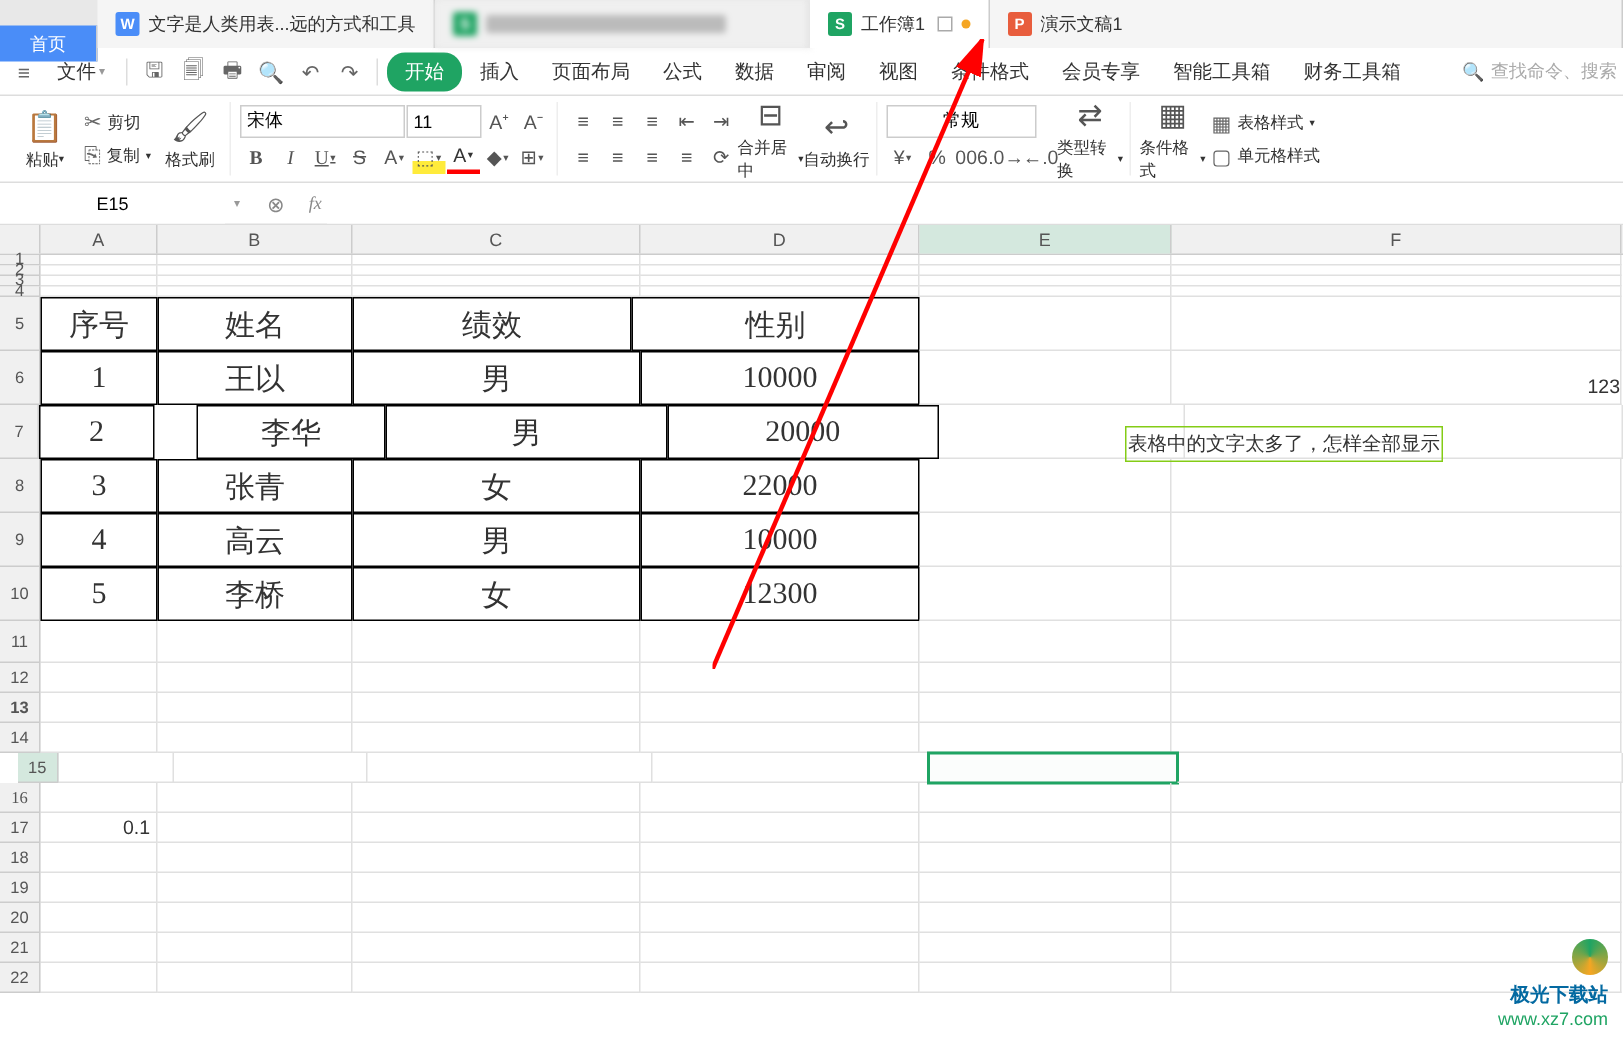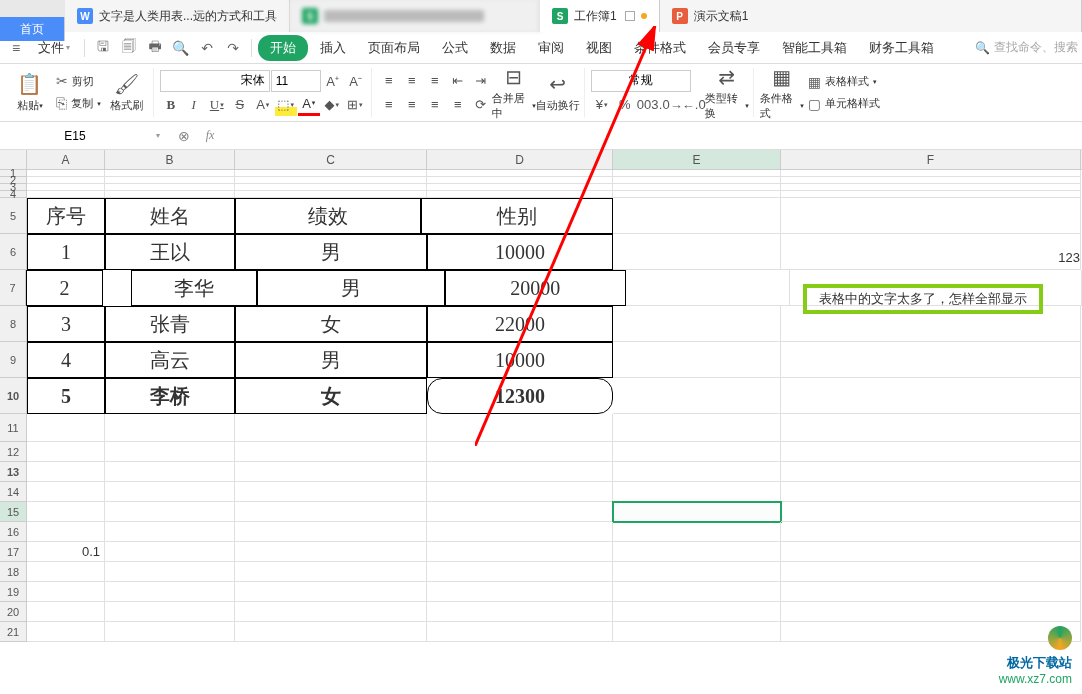--- a/index.html
+++ b/index.html
@@ -34,21 +34,21 @@
   
   .ribbon { display: flex; height: 58px; border-bottom: 1px solid #ddd; padding: 4px; gap: 2px; align-items: stretch; }
   .ribbon-group { display: flex; align-items: center; padding: 0 4px; border-right: 1px solid #eee; }
   .ribbon-big { display: flex; flex-direction: column; align-items: center; justify-content: center; width: 44px; cursor: pointer; }
   .ribbon-big .ico { font-size: 20px; color: #555; }
   .ribbon-big .lbl { font-size: 11px; margin-top: 2px; display: flex; align-items: center; }
   .ribbon-small-col { display: flex; flex-direction: column; gap: 2px; justify-content: center; }
   .ribbon-small { display: flex; align-items: center; gap: 4px; padding: 2px 4px; cursor: pointer; font-size: 11px; }
   .ribbon-small .ico { font-size: 14px; color: #666; }
   .font-select { height: 22px; border: 1px solid #ccc; font-size: 12px; padding: 0 4px; background: #fff; }
-  .font-name { width: 110px; text-align: right; }
+  .font-name { width: 110px; }
   .font-size { width: 50px; }
   .fmt-row { display: flex; gap: 1px; align-items: center; }
   .fmt-btn { width: 22px; height: 22px; display: flex; align-items: center; justify-content: center; cursor: pointer; font-size: 13px; color: #555; }
   .fmt-btn .drop { font-size: 7px; margin-left: 1px; }
   .fmt-btn.bold { font-weight: bold; font-family: serif; }
   .fmt-btn.italic { font-style: italic; font-family: serif; }
   .fmt-btn.underline { text-decoration: underline; font-family: serif; }
   .fmt-col { display: flex; flex-direction: column; gap: 2px; }
   
   
@@ -224,21 +224,21 @@
       <span class="ico">↩</span>
       <span class="lbl">自动换行</span>
     </div>
   </div>
   <div class="ribbon-group">
     <div class="fmt-col">
       <input class="font-select" style="width: 100px; text-align: center;" value="常规">
       <div class="fmt-row">
         <span class="fmt-btn">¥<span class="drop">▾</span></span>
         <span class="fmt-btn">%</span>
-        <span class="fmt-btn">003</span>
+        <span class="fmt-btn">006</span>
         <span class="fmt-btn">.0→</span>
         <span class="fmt-btn">←.0</span>
       </div>
     </div>
     <div class="ribbon-big">
       <span class="ico">⇄</span>
       <span class="lbl">
           <span>类型转换</span>
           <span style="font-size:7px">▾</span>
         </span>
@@ -361,26 +361,26 @@
       </div>
       <div class="row" style="height: 36px;">
         <div class="rh">9</div>
         <div class="cell cA tbl" style="border-left: 1px solid rgb(0, 0, 0); border-right: 1px solid rgb(0, 0, 0); border-bottom: 1px solid rgb(0, 0, 0);">4</div>
         <div class="cell cB tbl" style="border-right: 1px solid rgb(0, 0, 0); border-bottom: 1px solid rgb(0, 0, 0);">高云</div>
         <div class="cell cC tbl" style="border-right: 1px solid rgb(0, 0, 0); border-bottom: 1px solid rgb(0, 0, 0);">男</div>
         <div class="cell cD tbl" style="border-right: 1px solid rgb(0, 0, 0); border-bottom: 1px solid rgb(0, 0, 0);">10000</div>
         <div class="cell cE"></div>
         <div class="cell cF"></div>
       </div>
-      <div class="row" style="height: 36px; font-weight: bold;">
+      <div class="row" style="height: 36px;">
         <div class="rh">10</div>
         <div class="cell cA tbl" style="border-left: 1px solid rgb(0, 0, 0); border-right: 1px solid rgb(0, 0, 0); border-bottom: 1px solid rgb(0, 0, 0);">5</div>
         <div class="cell cB tbl" style="border-right: 1px solid rgb(0, 0, 0); border-bottom: 1px solid rgb(0, 0, 0);">李桥</div>
         <div class="cell cC tbl" style="border-right: 1px solid rgb(0, 0, 0); border-bottom: 1px solid rgb(0, 0, 0);">女</div>
-        <div class="cell cD tbl" style="border-right: 1px solid rgb(0, 0, 0); border-bottom: 1px solid rgb(0, 0, 0); border-radius: 15px;">12300</div>
+        <div class="cell cD tbl" style="border-right: 1px solid rgb(0, 0, 0); border-bottom: 1px solid rgb(0, 0, 0);">12300</div>
         <div class="cell cE"></div>
         <div class="cell cF"></div>
       </div>
       <div class="row" style="height: 28px;">
         <div class="rh">11</div>
         <div class="cell cA"></div>
         <div class="cell cB"></div>
         <div class="cell cC"></div>
         <div class="cell cD"></div>
         <div class="cell cE"></div>
@@ -406,30 +406,30 @@
       </div>
       <div class="row" style="height: 20px;">
         <div class="rh">14</div>
         <div class="cell cA"></div>
         <div class="cell cB"></div>
         <div class="cell cC"></div>
         <div class="cell cD"></div>
         <div class="cell cE"></div>
         <div class="cell cF"></div>
       </div>
-      <div class="row" style="height: 20px;">
+      <div class="row" style="height: 20px; padding-left: 12px;">
         <div class="rh selected">15</div>
         <div class="cell cA"></div>
         <div class="cell cB"></div>
         <div class="cell cC"></div>
         <div class="cell cD"></div>
         <div class="cell cE active-cell"></div>
         <div class="cell cF"></div>
       </div>
-      <div class="row" style="height: 20px;">
+      <div class="row" style="height: 20px; font-family: Liberation Serif, serif;">
         <div class="rh">16</div>
         <div class="cell cA"></div>
         <div class="cell cB"></div>
         <div class="cell cC"></div>
         <div class="cell cD"></div>
         <div class="cell cE"></div>
         <div class="cell cF"></div>
       </div>
       <div class="row" style="height: 20px;">
         <div class="rh">17</div>
@@ -469,24 +469,33 @@
       </div>
       <div class="row" style="height: 20px;">
         <div class="rh">21</div>
         <div class="cell cA"></div>
         <div class="cell cB"></div>
         <div class="cell cC"></div>
         <div class="cell cD"></div>
         <div class="cell cE"></div>
         <div class="cell cF"></div>
       </div>
+      <div class="row" style="height: 20px;">
+        <div class="rh">22</div>
+        <div class="cell cA"></div>
+        <div class="cell cB"></div>
+        <div class="cell cC"></div>
+        <div class="cell cD"></div>
+        <div class="cell cE"></div>
+        <div class="cell cF"></div>
+      </div>
     </div>
 
   <div class="overflow-text" style="top:100px; right:2px">123</div>
-  <div class="overflow-text" style="top:134px; left:803px; border:4px solid #84cc16; padding:2px 12px;">表格中的文字太多了，怎样全部显示</div>
+  <div class="overflow-text" style="top:134px; left:750px; border:1px solid #84cc16; padding:2px 1px;">表格中的文字太多了，怎样全部显示</div>
 </div>
 
 <svg class="arrow-anno" width="200" height="420">
   <defs>
       <marker id="ah" markerWidth="10" markerHeight="10" refX="8" refY="3" orient="auto">
         <path d="M0,0 L0,6 L9,3 z" fill="red"></path>
       </marker>
     </defs>
   <line x1="0" y1="420" x2="180" y2="0" stroke="red" stroke-width="3" marker-end="url(#ah)"></line>
 </svg>

